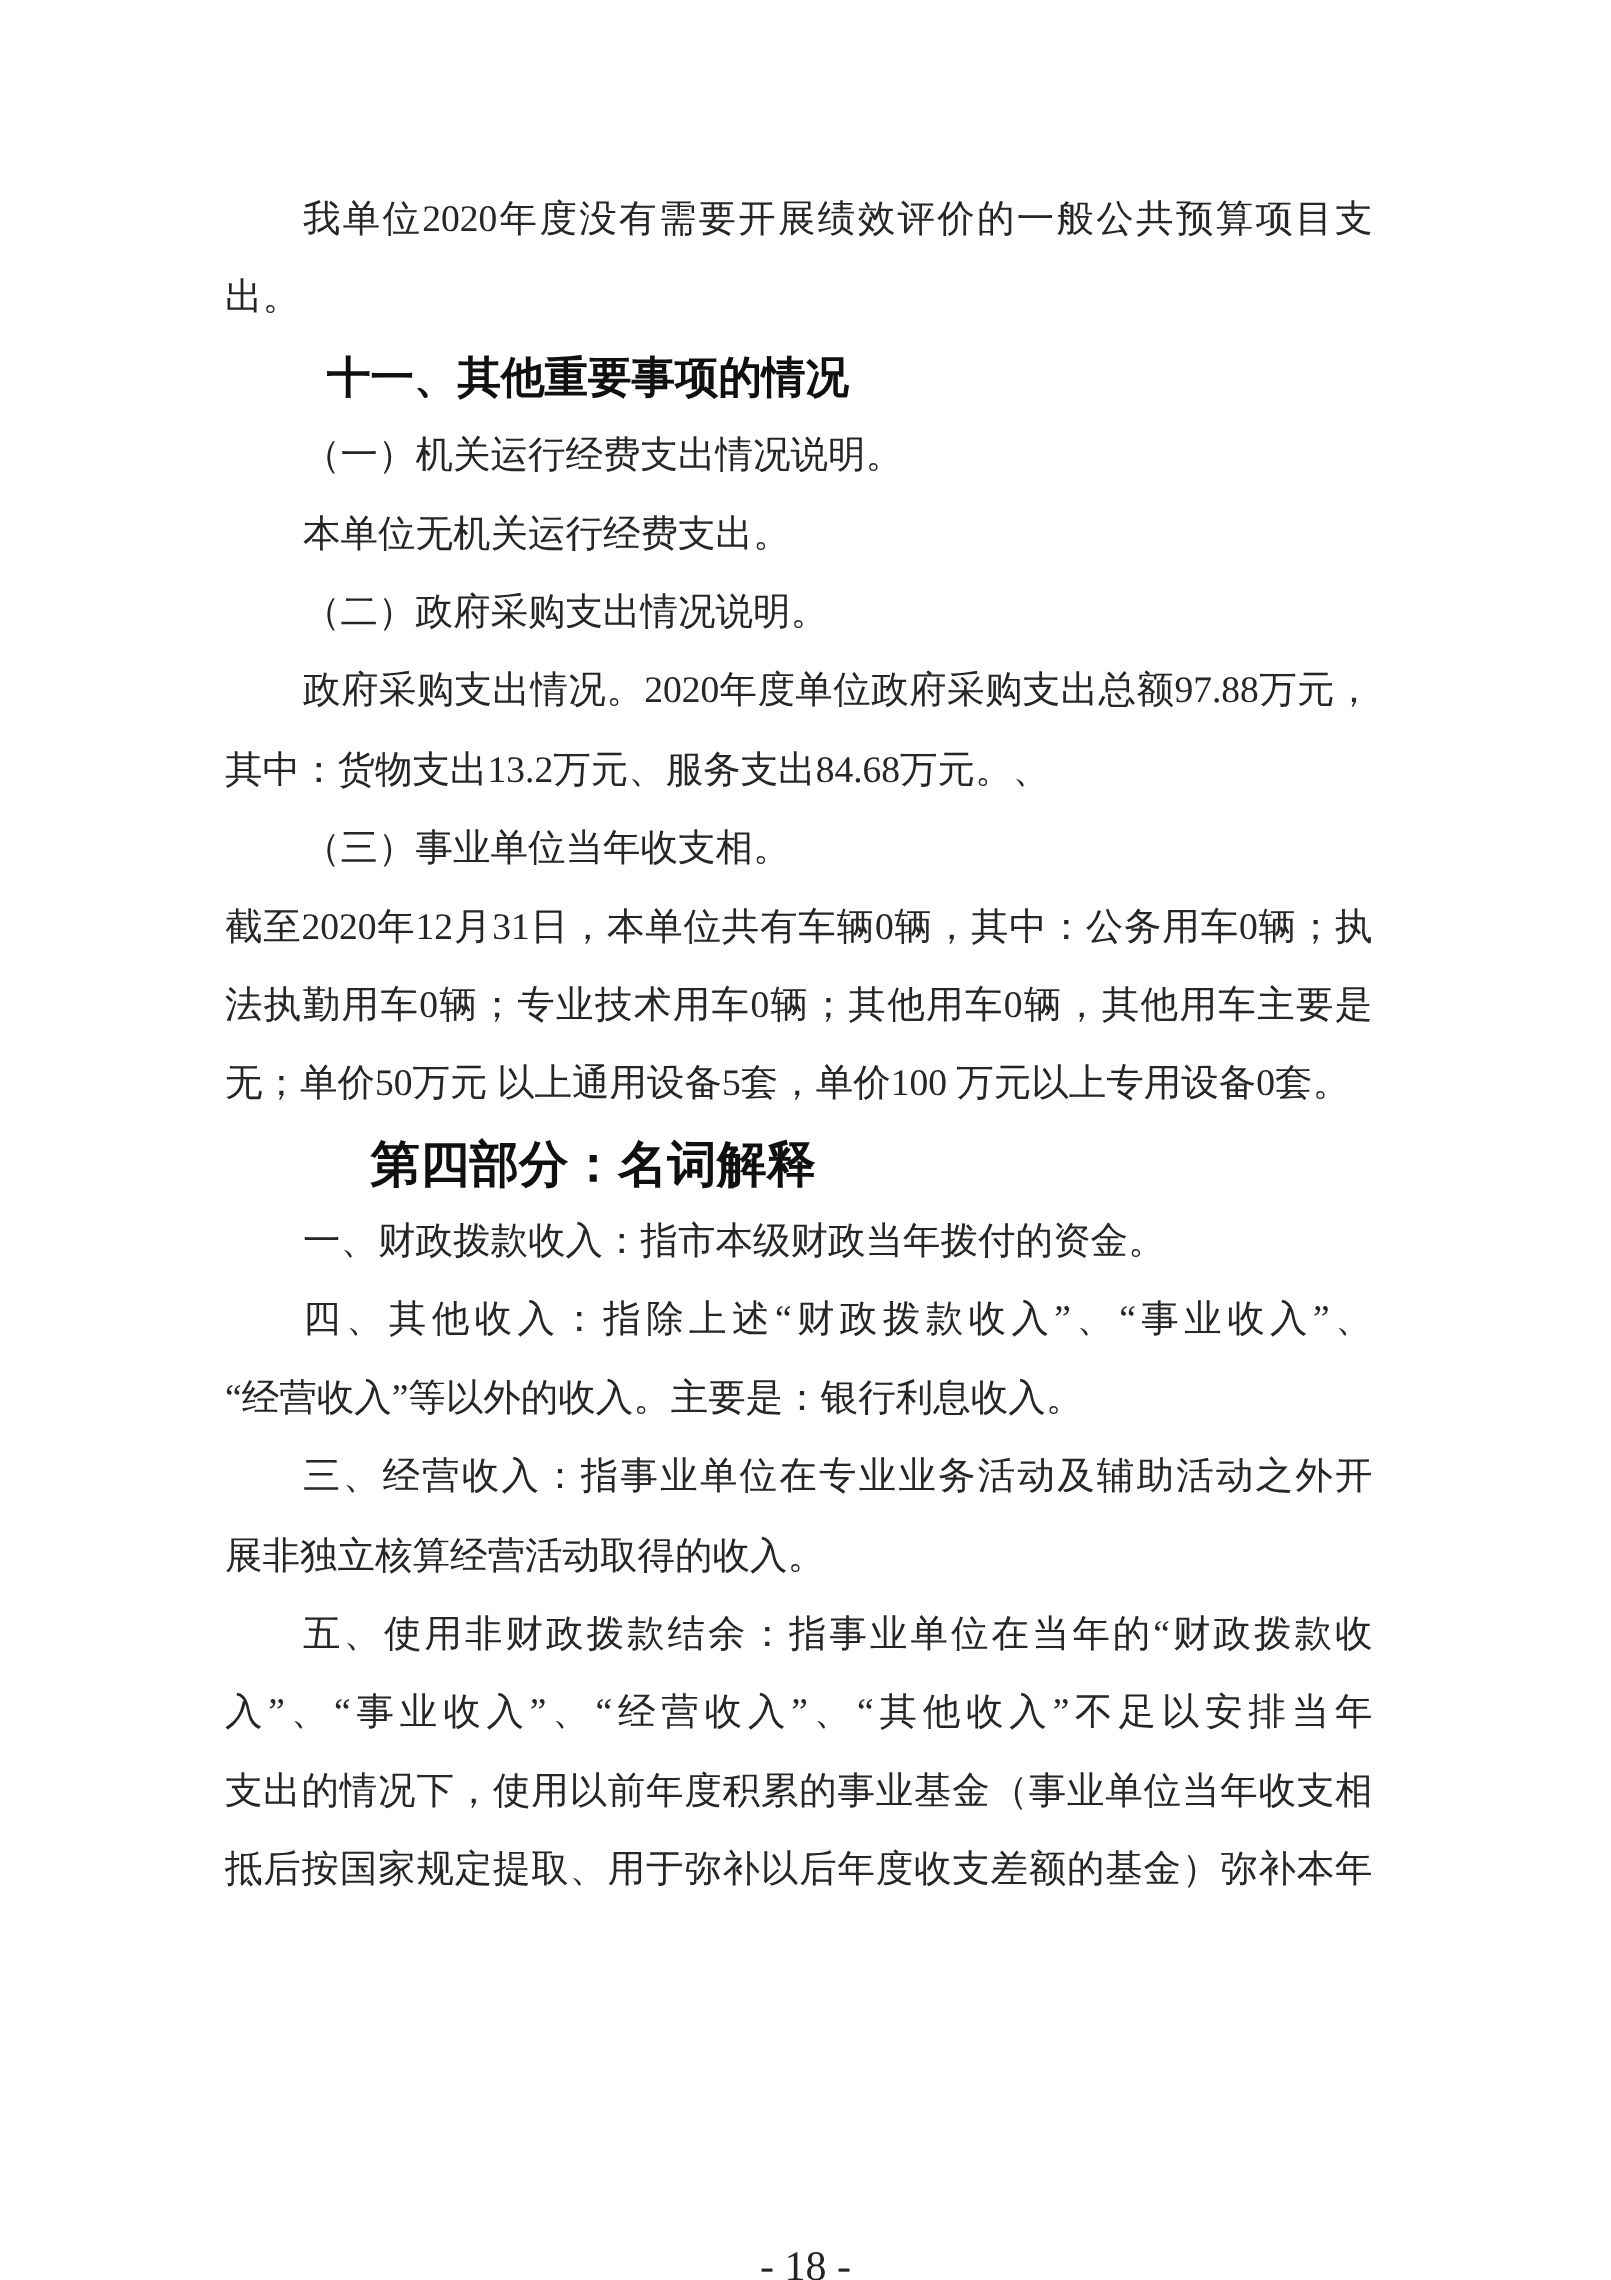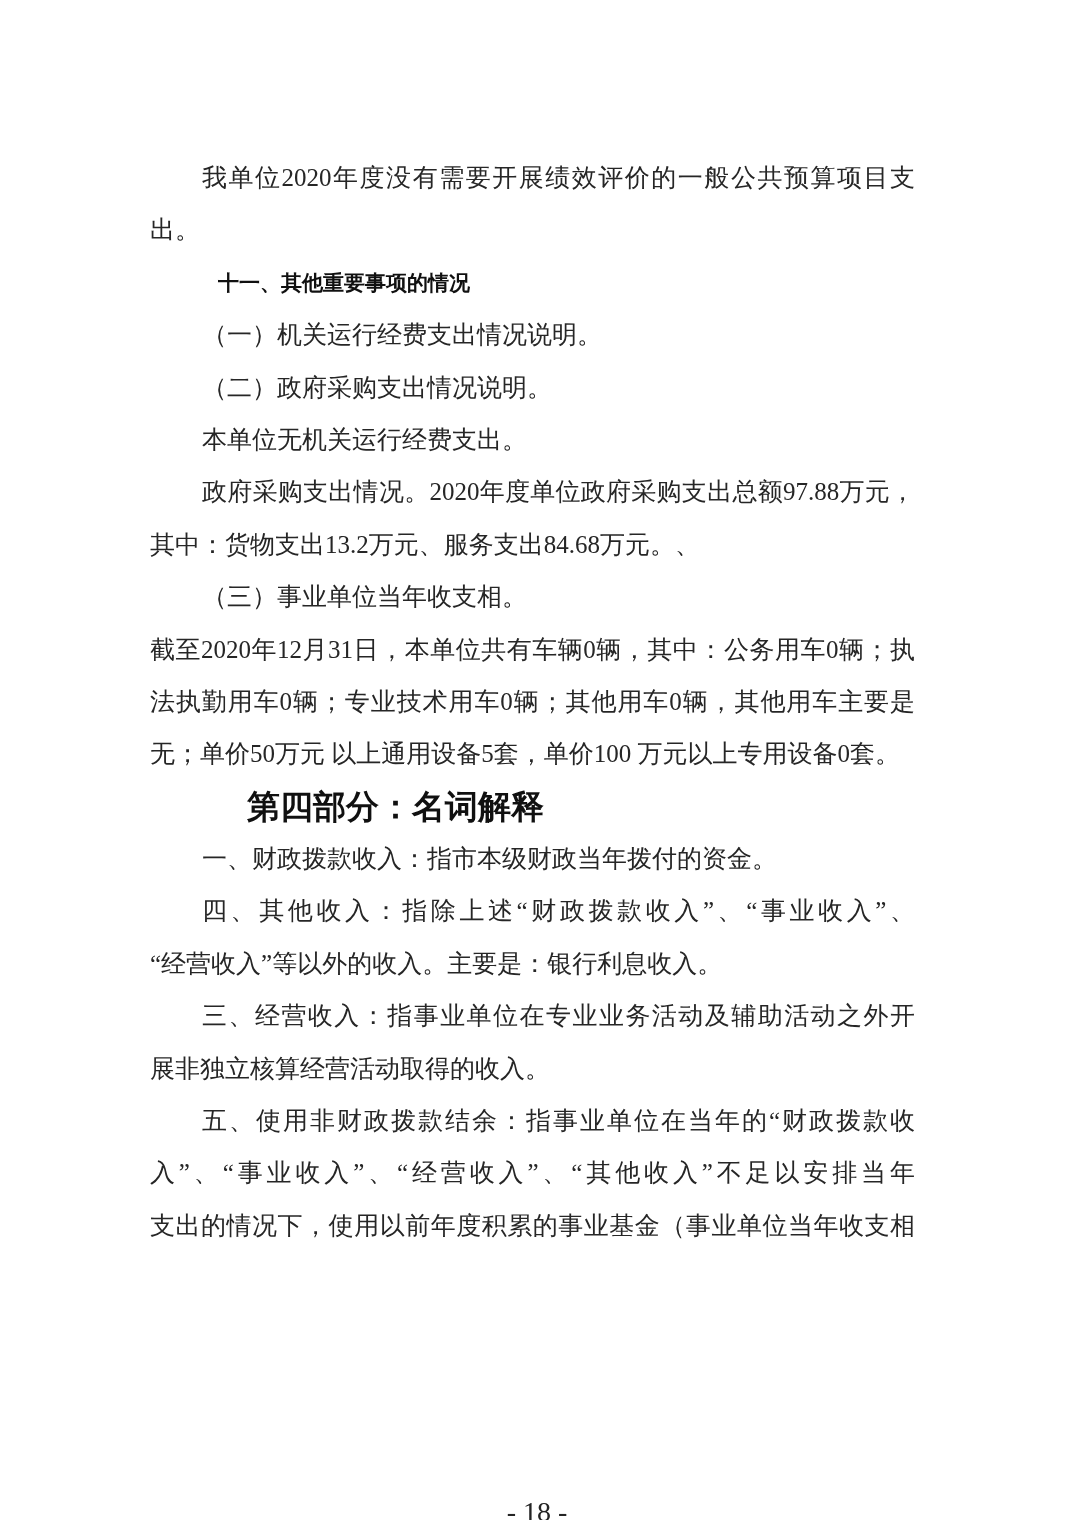--- a/index.html
+++ b/index.html
@@ -10,21 +10,21 @@
   .page {
     position: relative;
     width: 1074px;
     height: 1520px;
     background: #ffffff;
     overflow: hidden;
   }
   .doc-body {
     position: absolute;
     left: 150px;
-    top: 152px;
+    top: 121px;
     width: 765px;
     font-family: "Liberation Serif", "DejaVu Serif", serif;
     font-size: 25px;
     color: #262626;
   }
   .para { margin: 0; padding: 0; }
   .line {
     height: 52.4px;
     line-height: 52.4px;
     overflow: hidden;
@@ -39,21 +39,21 @@
     text-align-last: left;
   }
   .first-indent { padding-left: 52px; }
   .heading-section .line,
   .heading-part .line {
     font-family: "Liberation Sans", "DejaVu Sans", sans-serif;
     font-weight: bold;
     color: #101010;
   }
   .heading-section .line {
-    font-size: 21px;
+    font-size: 29px;
     padding-left: 68px;
   }
   .heading-part .line {
     font-size: 33px;
     padding-left: 97px;
   }
   .footer {
     position: absolute;
     left: 0;
     top: 1486px;
@@ -75,24 +75,24 @@
         <div class="line line-fill first-indent">我单位2020年度没有需要开展绩效评价的一般公共预算项目支</div>
         <div class="line line-end">出。</div>
       </div>
       <div class="para heading-section">
         <div class="line line-end">十一、其他重要事项的情况</div>
       </div>
       <div class="para body-para">
         <div class="line line-end first-indent">（一）机关运行经费支出情况说明。</div>
       </div>
       <div class="para body-para">
-        <div class="line line-end first-indent">（二）政府采购支出情况说明。</div>
+        <div class="line line-end first-indent">本单位无机关运行经费支出。</div>
       </div>
       <div class="para body-para">
-        <div class="line line-end first-indent">本单位无机关运行经费支出。</div>
+        <div class="line line-end first-indent">（二）政府采购支出情况说明。</div>
       </div>
       <div class="para body-para">
         <div class="line line-fill first-indent">政府采购支出情况。2020年度单位政府采购支出总额97.88万元，</div>
         <div class="line line-end">其中：货物支出13.2万元、服务支出84.68万元。、</div>
       </div>
       <div class="para body-para">
         <div class="line line-end first-indent">（三）事业单位当年收支相。</div>
       </div>
       <div class="para body-para">
         <div class="line line-fill">截至2020年12月31日，本单位共有车辆0辆，其中：公务用车0辆；执</div>
@@ -112,18 +112,19 @@
         <div class="line line-end">“经营收入”等以外的收入。主要是：银行利息收入。</div>
       </div>
       <div class="para body-para">
         <div class="line line-fill first-indent">三、经营收入：指事业单位在专业业务活动及辅助活动之外开</div>
         <div class="line line-end">展非独立核算经营活动取得的收入。</div>
       </div>
       <div class="para body-para">
         <div class="line line-fill first-indent">五、使用非财政拨款结余：指事业单位在当年的“财政拨款收</div>
         <div class="line line-fill">入”、“事业收入”、“经营收入”、“其他收入”不足以安排当年</div>
         <div class="line line-fill">支出的情况下，使用以前年度积累的事业基金（事业单位当年收支相</div>
+        <div class="line line-fill">抵后按国家规定提取、用于弥补以后年度收支差额的基金）弥补本年</div>
       </div>
     </div>
   <div class="footer">
     <span>- 18 -</span>
   </div>
 </div>
 
 </body></html>

